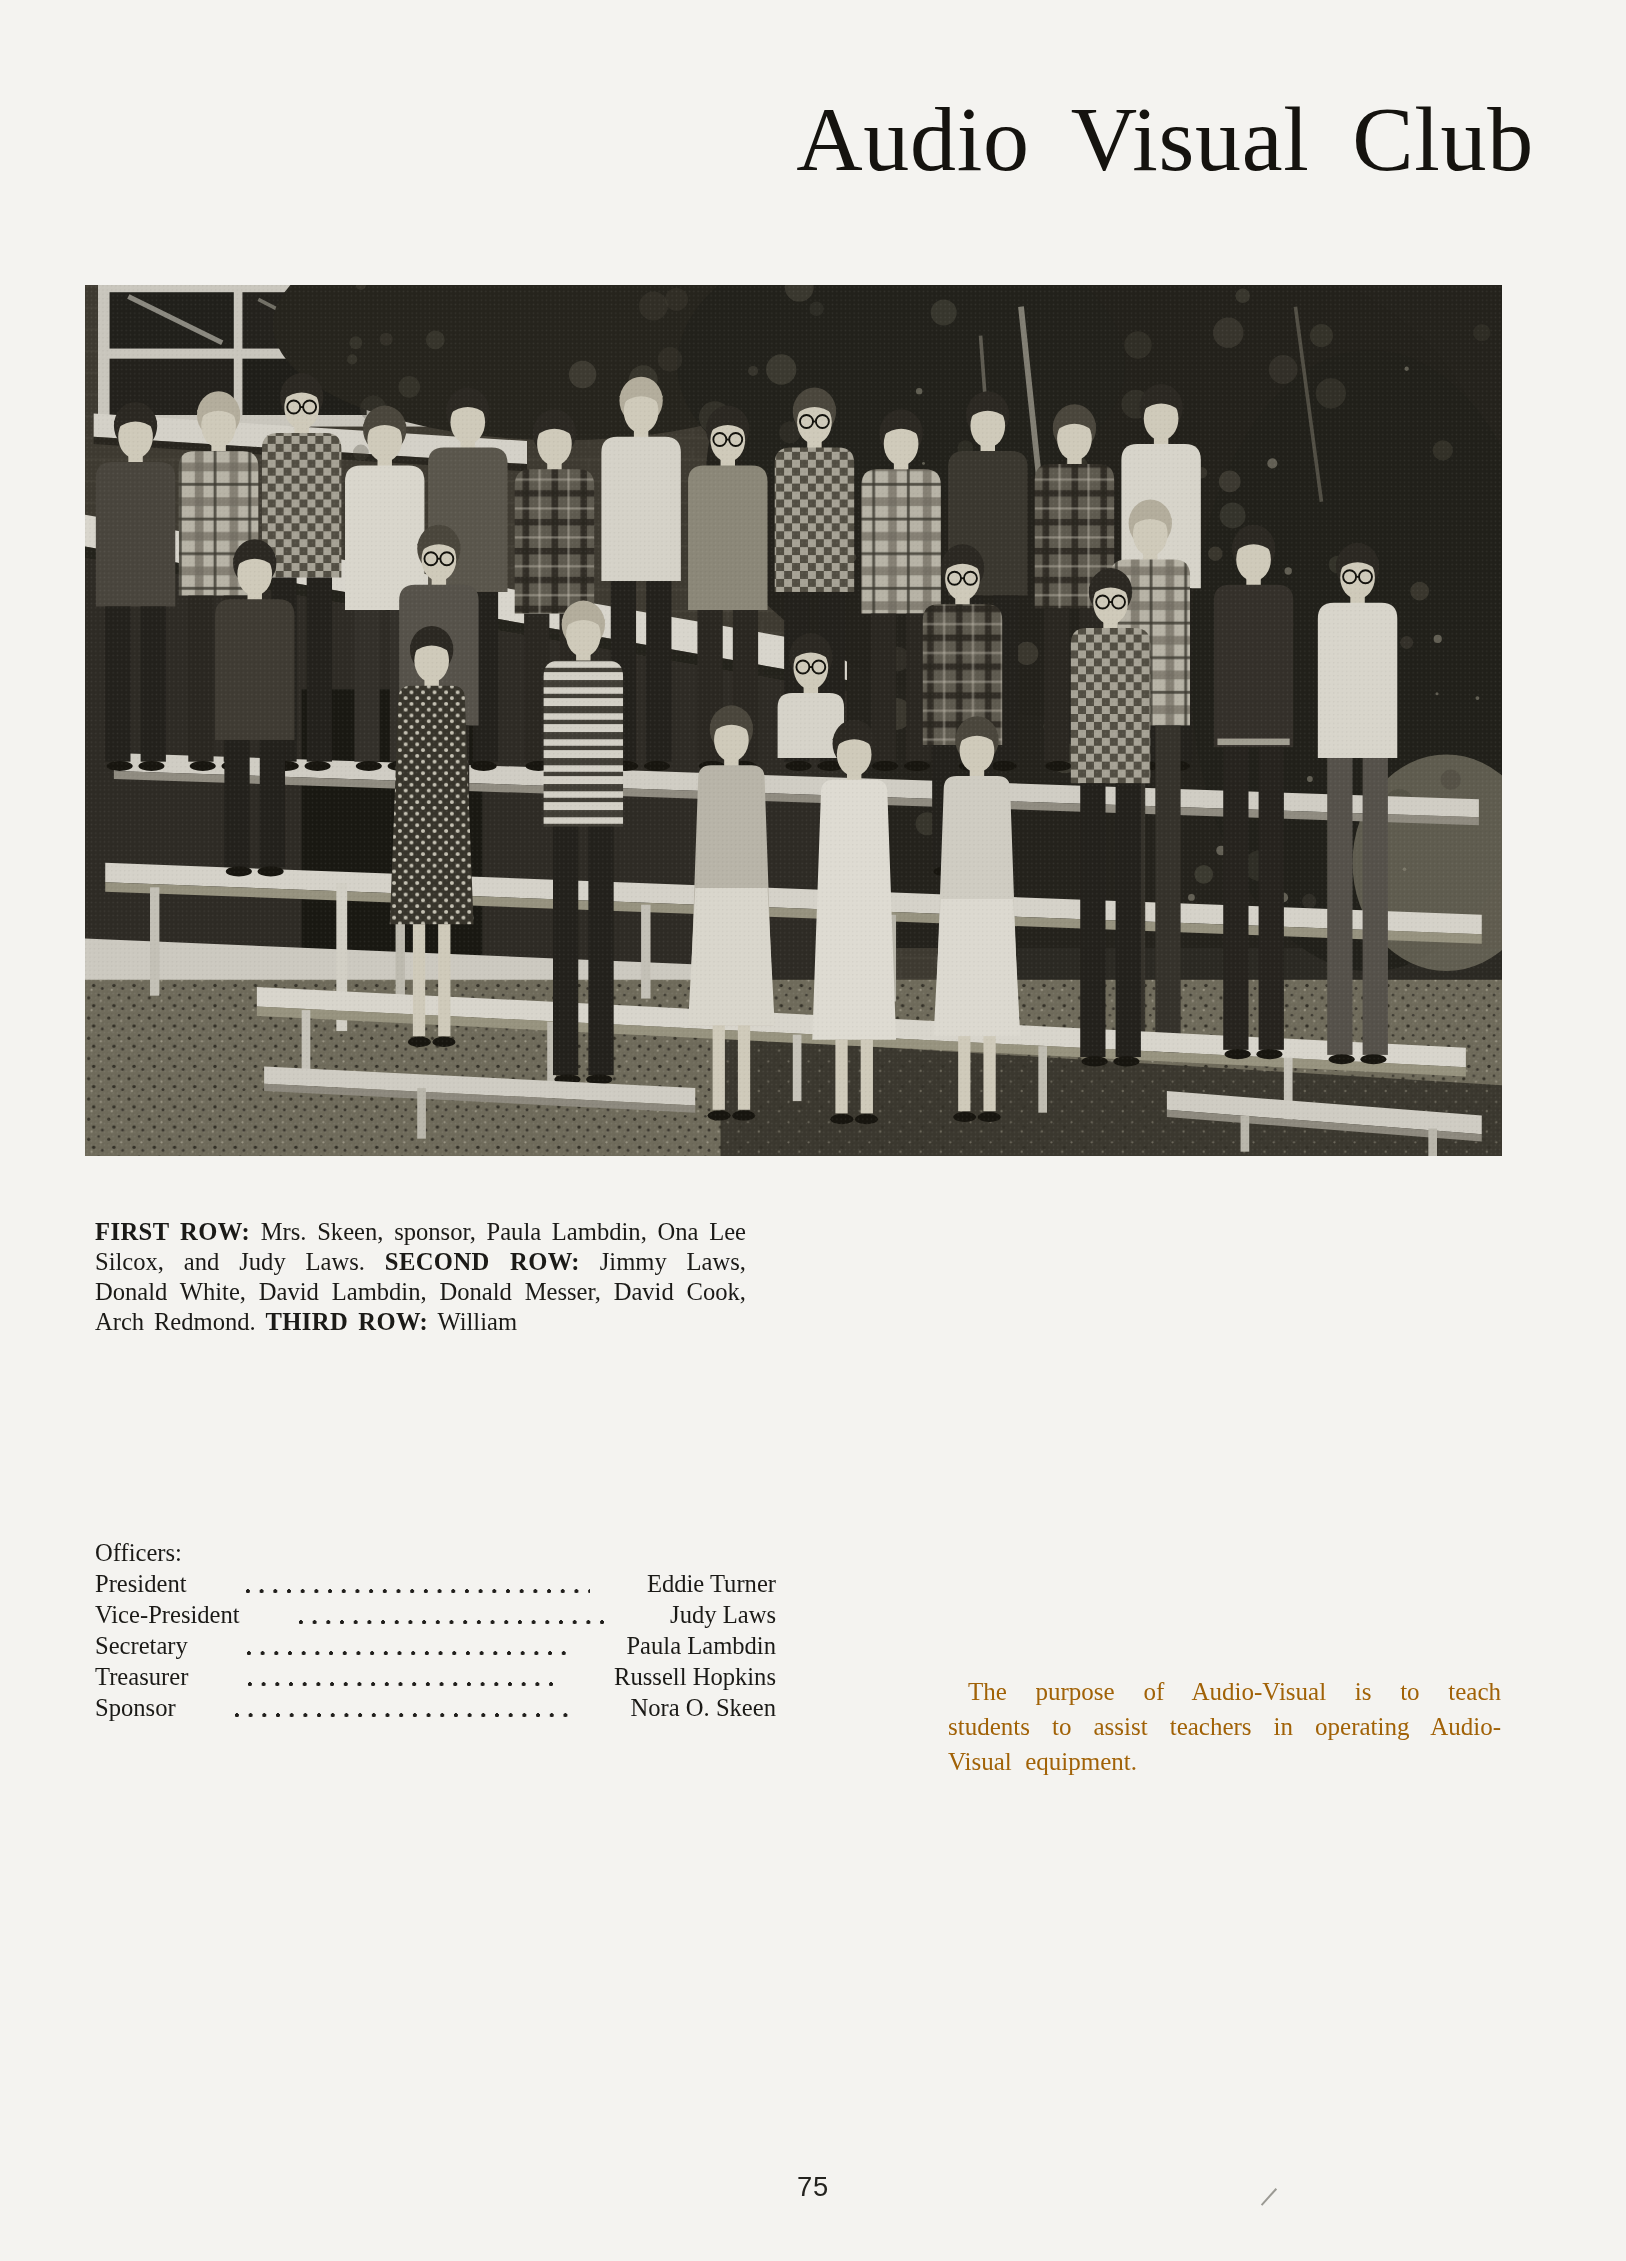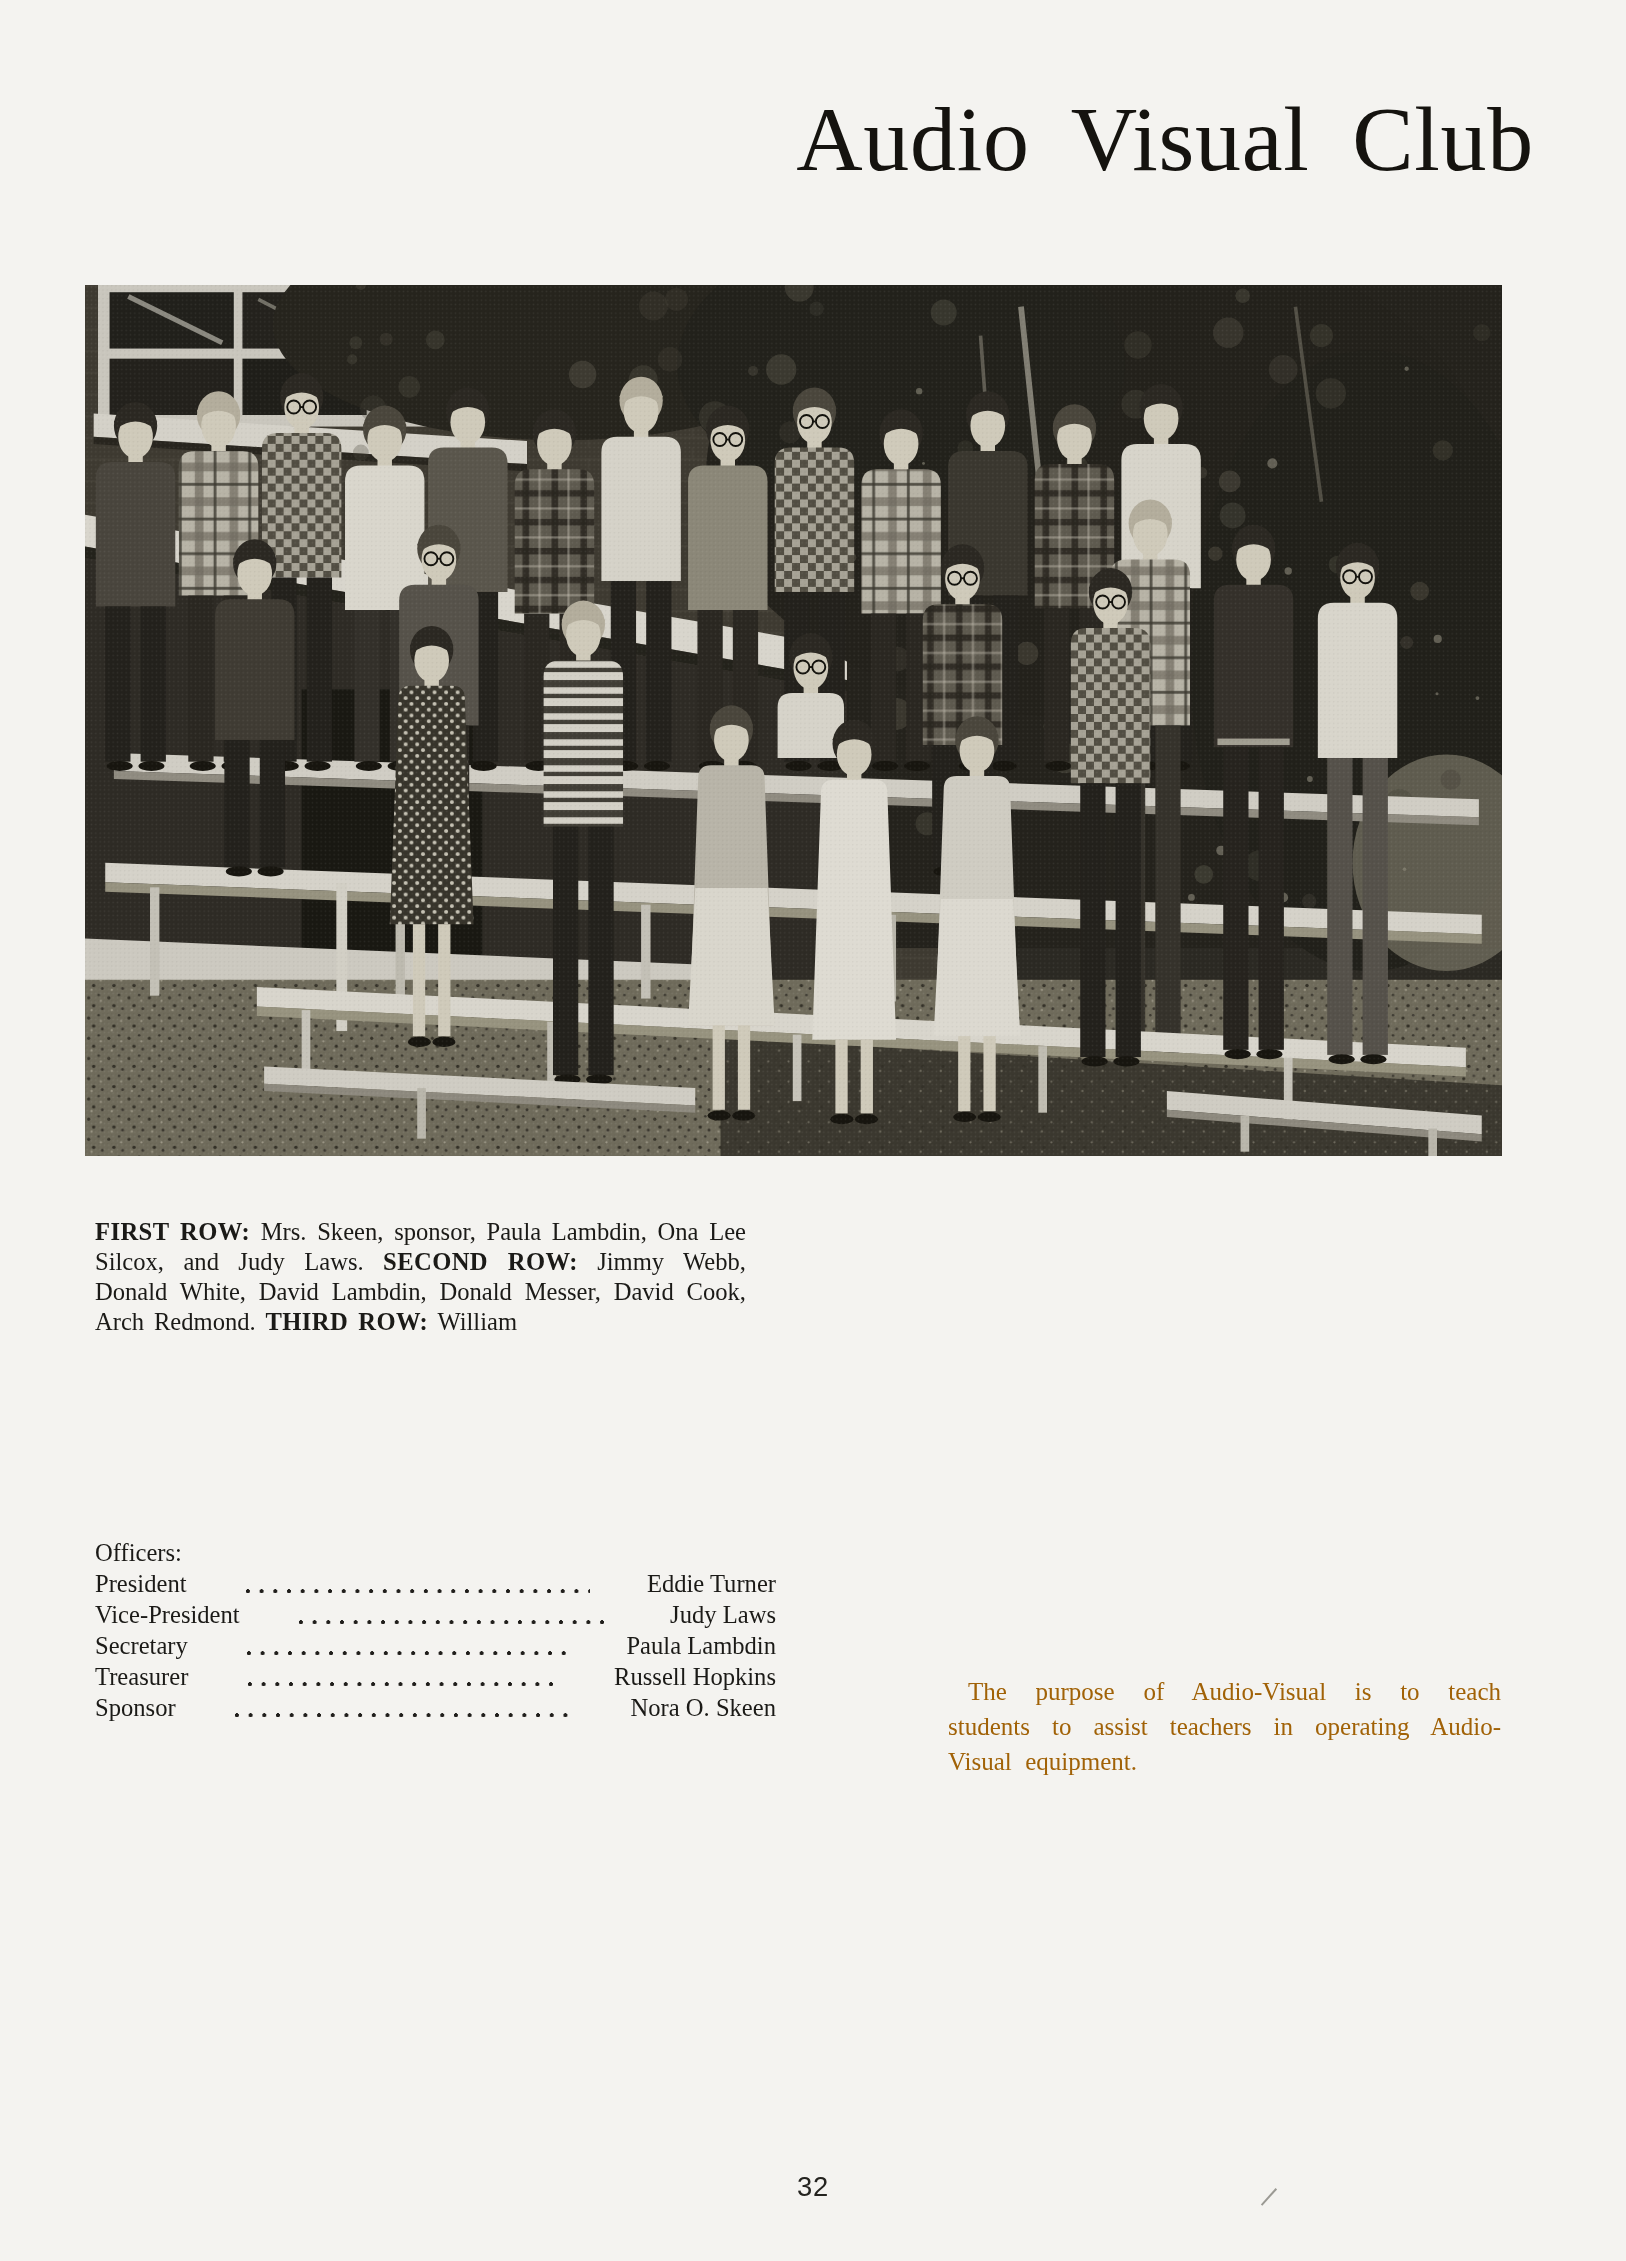--- a/index.html
+++ b/index.html
@@ -615,21 +615,21 @@
         <rect x="460" y="1112" width="12" height="70" fill="#b9b6ab"></rect>
         <rect x="1600" y="1150" width="12" height="50" fill="#b9b6ab"></rect>
         <rect x="1860" y="1168" width="12" height="38" fill="#b9b6ab"></rect>
       </g>
 
       <rect x="0" y="0" width="1962" height="1206" fill="url(#halfL)" opacity="0.07"></rect>
       <rect x="0" y="0" width="1962" height="1206" fill="url(#halfD)" opacity="0.06"></rect>
     </svg>
   </div>
 
-  <p class="caption-col caption-left"><b>FIRST ROW:</b><span> Mrs. Skeen, sponsor, Paula Lambdin, Ona Lee Silcox, and Judy Laws. </span><b>SECOND ROW:</b><span> Jimmy Webb, Donald White, David Lambdin, Donald Messer, David Cook, Arch Redmond. </span><b>THIRD ROW:</b><span> William</span></p>
+  <p class="caption-col caption-left"><b>FIRST ROW:</b><span> Mrs. Skeen, sponsor, Paula Lambdin, Ona Lee Silcox, and Judy Laws. </span><b>SECOND ROW:</b><span> Jimmy Laws, Donald White, David Lambdin, Donald Messer, David Cook, Arch Redmond. </span><b>THIRD ROW:</b><span> William</span></p>
 
 
   <div class="officers">
     <div class="officers-heading">Officers:</div>
     <div class="off-row">
       <span class="off-label">President</span>
       <span class="leader"></span>
       <span class="off-name">Eddie Turner</span>
     </div>
     <div class="off-row">
@@ -649,16 +649,16 @@
     </div>
     <div class="off-row">
       <span class="off-label">Sponsor</span>
       <span class="leader"></span>
       <span class="off-name">Nora O. Skeen</span>
     </div>
   </div>
 
   <p class="purpose">The purpose of Audio-Visual is to teach students to assist teachers in operating Audio-Visual equipment.</p>
 
-  <div class="page-number">32</div>
+  <div class="page-number">75</div>
   <div class="scan-mark"></div>
 </div>
 
 
 </body></html>

